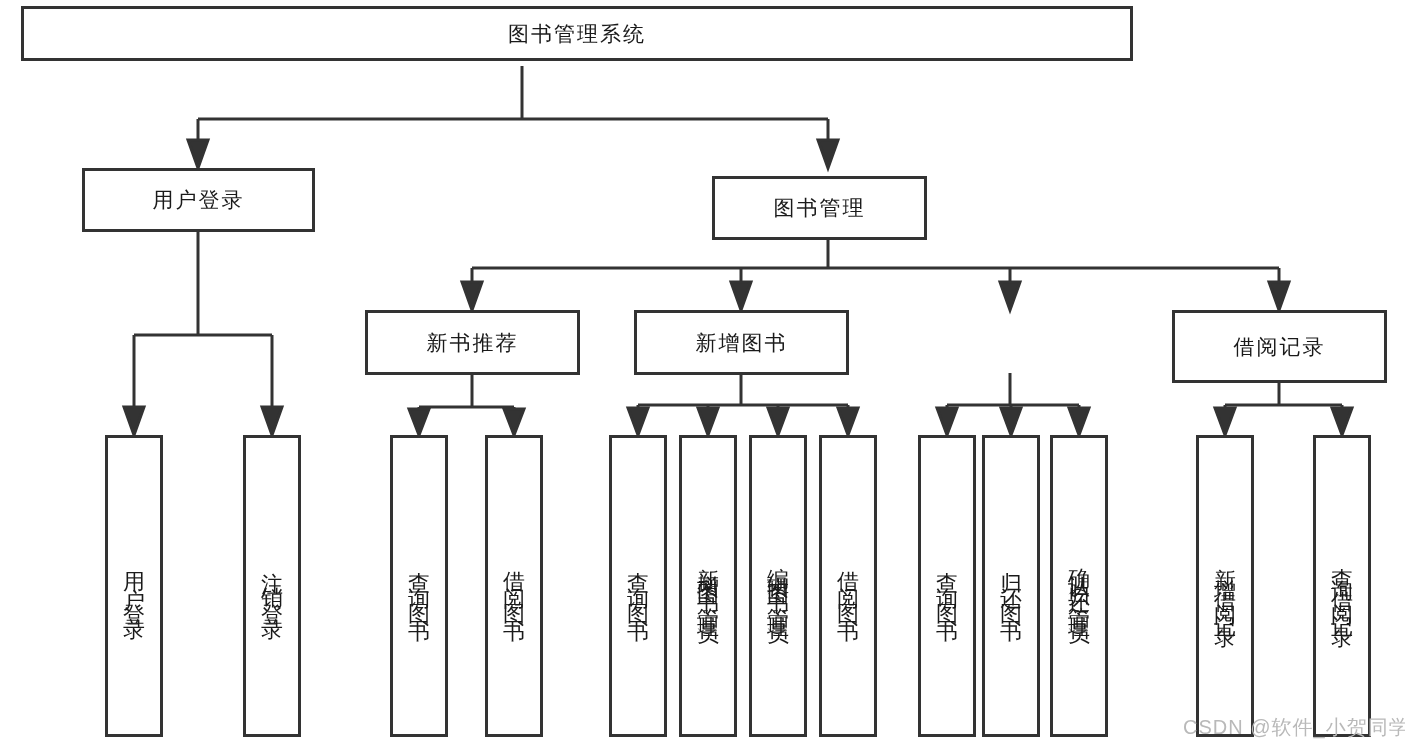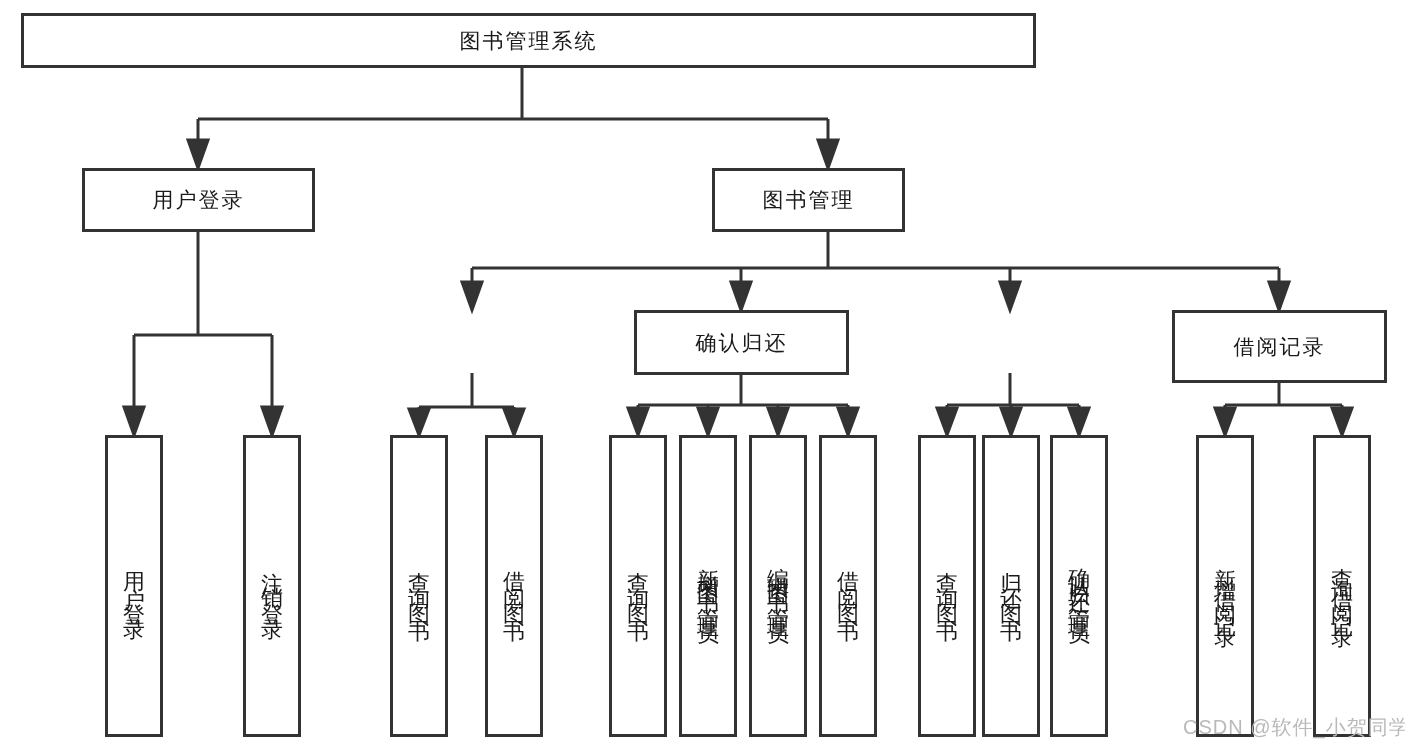--- a/index.html
+++ b/index.html
@@ -117,26 +117,27 @@
         <line x1="1279" y1="373" x2="1279" y2="405"></line>
         <line x1="1225" y1="405" x2="1342" y2="405"></line>
         <line x1="1225" y1="405" x2="1225" y2="418"></line>
         <polygon points="1215,408 1235,408 1225,435"></polygon>
         <line x1="1342" y1="405" x2="1342" y2="418"></line>
         <polygon points="1332,408 1352,408 1342,435"></polygon>
       </g>
     </g>
   </svg>
 
-  <div class="node" style="left:21px;top:13px;width:1015px;height:55px">图书管理系统</div>
+  <div class="node" style="left:21px;top:6px;width:1112px;height:55px">图书管理系统</div>
 
   <div class="node" style="left:82px;top:168px;width:233px;height:64px">用户登录</div>
-  <div class="node" style="left:712px;top:168px;width:193px;height:64px">图书管理</div>
+  <div class="node" style="left:712px;top:176px;width:215px;height:64px">图书管理</div>
 
-  <div class="node" style="left:634px;top:310px;width:215px;height:65px">确认归还</div>
+  <div class="node" style="left:365px;top:310px;width:215px;height:65px">新书推荐</div>
+  <div class="node" style="left:634px;top:310px;width:215px;height:65px">新增图书</div>
   <div class="node" style="left:1172px;top:310px;width:215px;height:73px">借阅记录</div>
 
   <div class="node vnode" style="left: 105px; top: 435px; width: 58px; height: 302px; letter-spacing: 16px;">用户登录</div>
   <div class="node vnode" style="left: 243px; top: 435px; width: 58px; height: 302px; letter-spacing: 16px;">注销登录</div>
 
   <div class="node vnode" style="left: 390px; top: 435px; width: 58px; height: 302px; letter-spacing: 16px;">查询图书</div>
   <div class="node vnode" style="left: 485px; top: 435px; width: 58px; height: 302px; letter-spacing: 16px;">借阅图书</div>
 
   <div class="node vnode" style="left: 609px; top: 435px; width: 58px; height: 302px; letter-spacing: 16px;">查询图书</div>
   <div class="node vnode" style="left: 679px; top: 435px; width: 58px; height: 302px; letter-spacing: 8px;">新增图书（管理员）</div>

